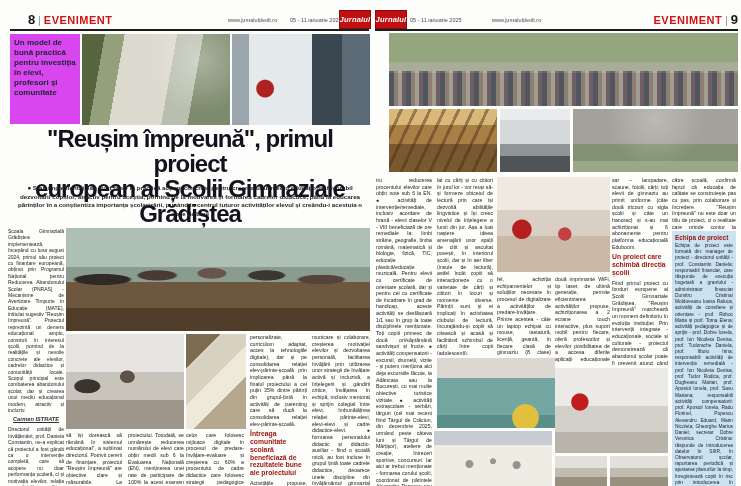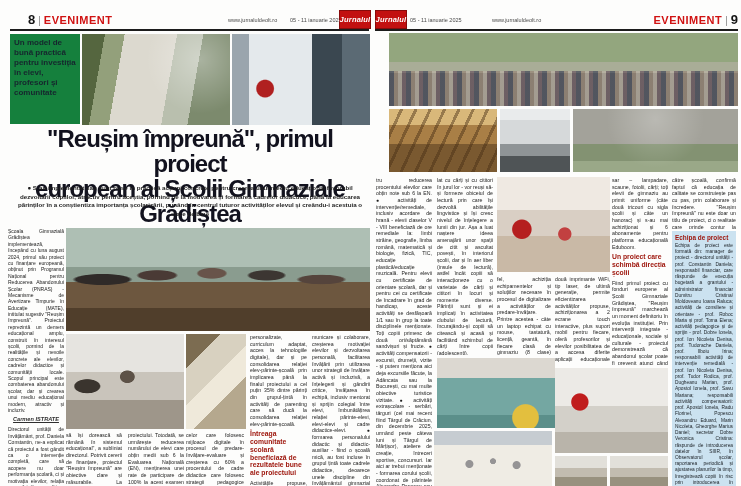--- a/index.html
+++ b/index.html
@@ -17,21 +17,21 @@
   .rule{position:absolute;height:2px;background:#1c1c1c;}
 
   
   .headline{position:absolute;left:10px;top:126px;width:360px;text-align:center;
             color:#12121e;font-weight:800;font-stretch:condensed;letter-spacing:-1px;
             font-size:24px;line-height:25px;}
   .lede{position:absolute;left:14px;top:184px;width:352px;text-align:center;
         font-size:6.2px;font-weight:700;line-height:1.4;color:#1e1e1e;}
 
   
-  .infobox{position:absolute;left:10px;top:34px;width:70px;height:90px;background:#15803d;
+  .infobox{position:absolute;left:10px;top:34px;width:70px;height:90px;background:#d946ef;
            color:#16262e;font-weight:600;font-size:8px;line-height:1.25;padding:4px 4px;box-sizing:border-box;}
   .teambox{position:absolute;left:672px;top:231px;width:64px;height:255px;background:#cbe2f0;
            padding:3px 3px;box-sizing:border-box;overflow:hidden;}
   .teambox h4{margin:0 0 2px 0;font-size:6.4px;color:#9c1208;font-weight:800;}
   .teambox p{margin:0;font-size:4.8px;line-height:1.3;color:#20262b;text-align:justify;}
 
   
   .col{position:absolute;font-size:5.2px;line-height:1.28;color:#1c1c1c;text-align:justify;overflow:hidden;}
   .col p{margin:0 0 3px 0;}
   .subhead{color:#9c1208;font-weight:800;font-size:6.8px;line-height:1.15;text-align:left;margin:3px 0;}

